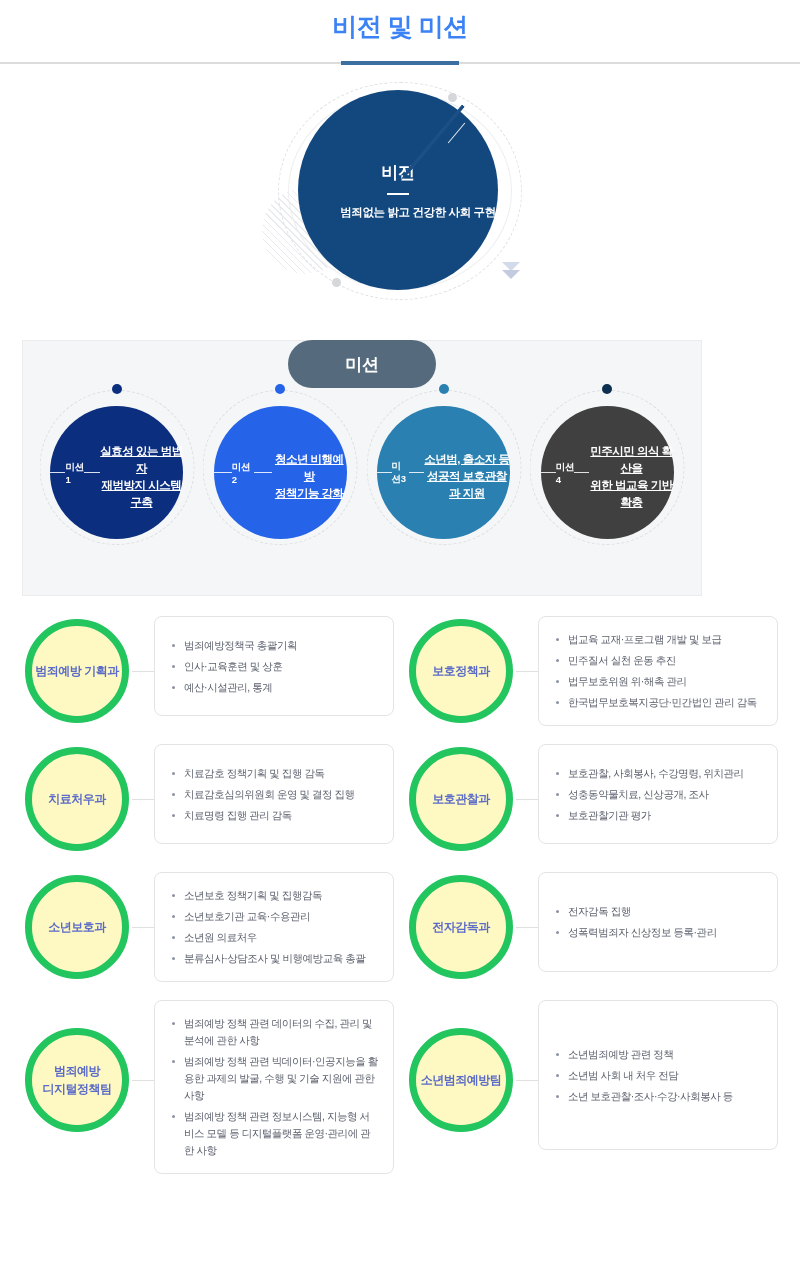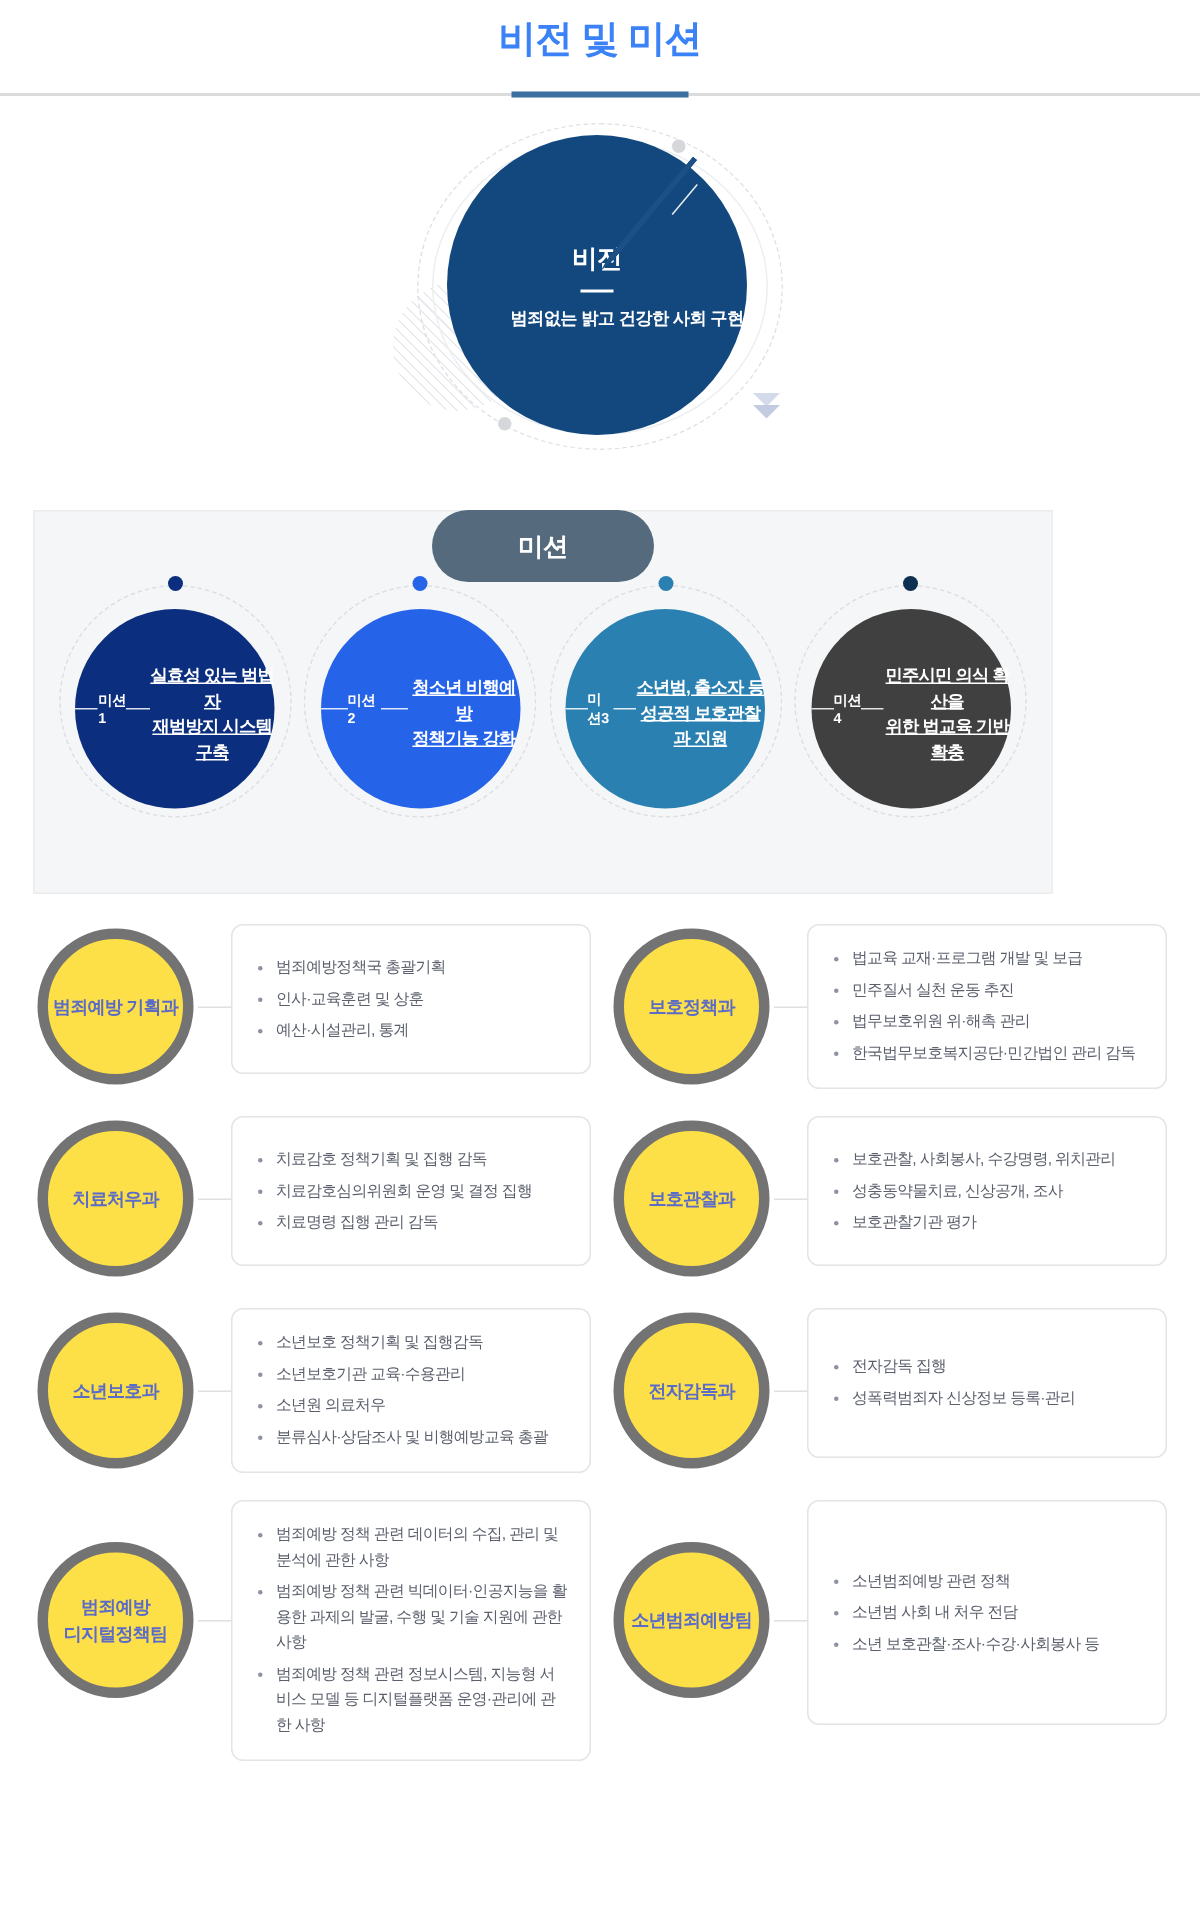--- a/index.html
+++ b/index.html
@@ -297,22 +297,22 @@
     flex: 0 0 110px;
     height: 110px;
     display: flex;
     align-items: center;
     justify-content: center;
   }
   .dept-circle {
     width: 104px;
     height: 104px;
     border-radius: 50%;
-    border: 7px solid #737373;
-    background: #fde047;
+    border: 7px solid #22c55e;
+    background: #fef9c3;
     display: flex;
     align-items: center;
     justify-content: center;
     text-align: center;
   }
   .dept-name {
     font-size: 12px;
     font-weight: bold;
     color: #5b6bc8;
     letter-spacing: -0.5px;

